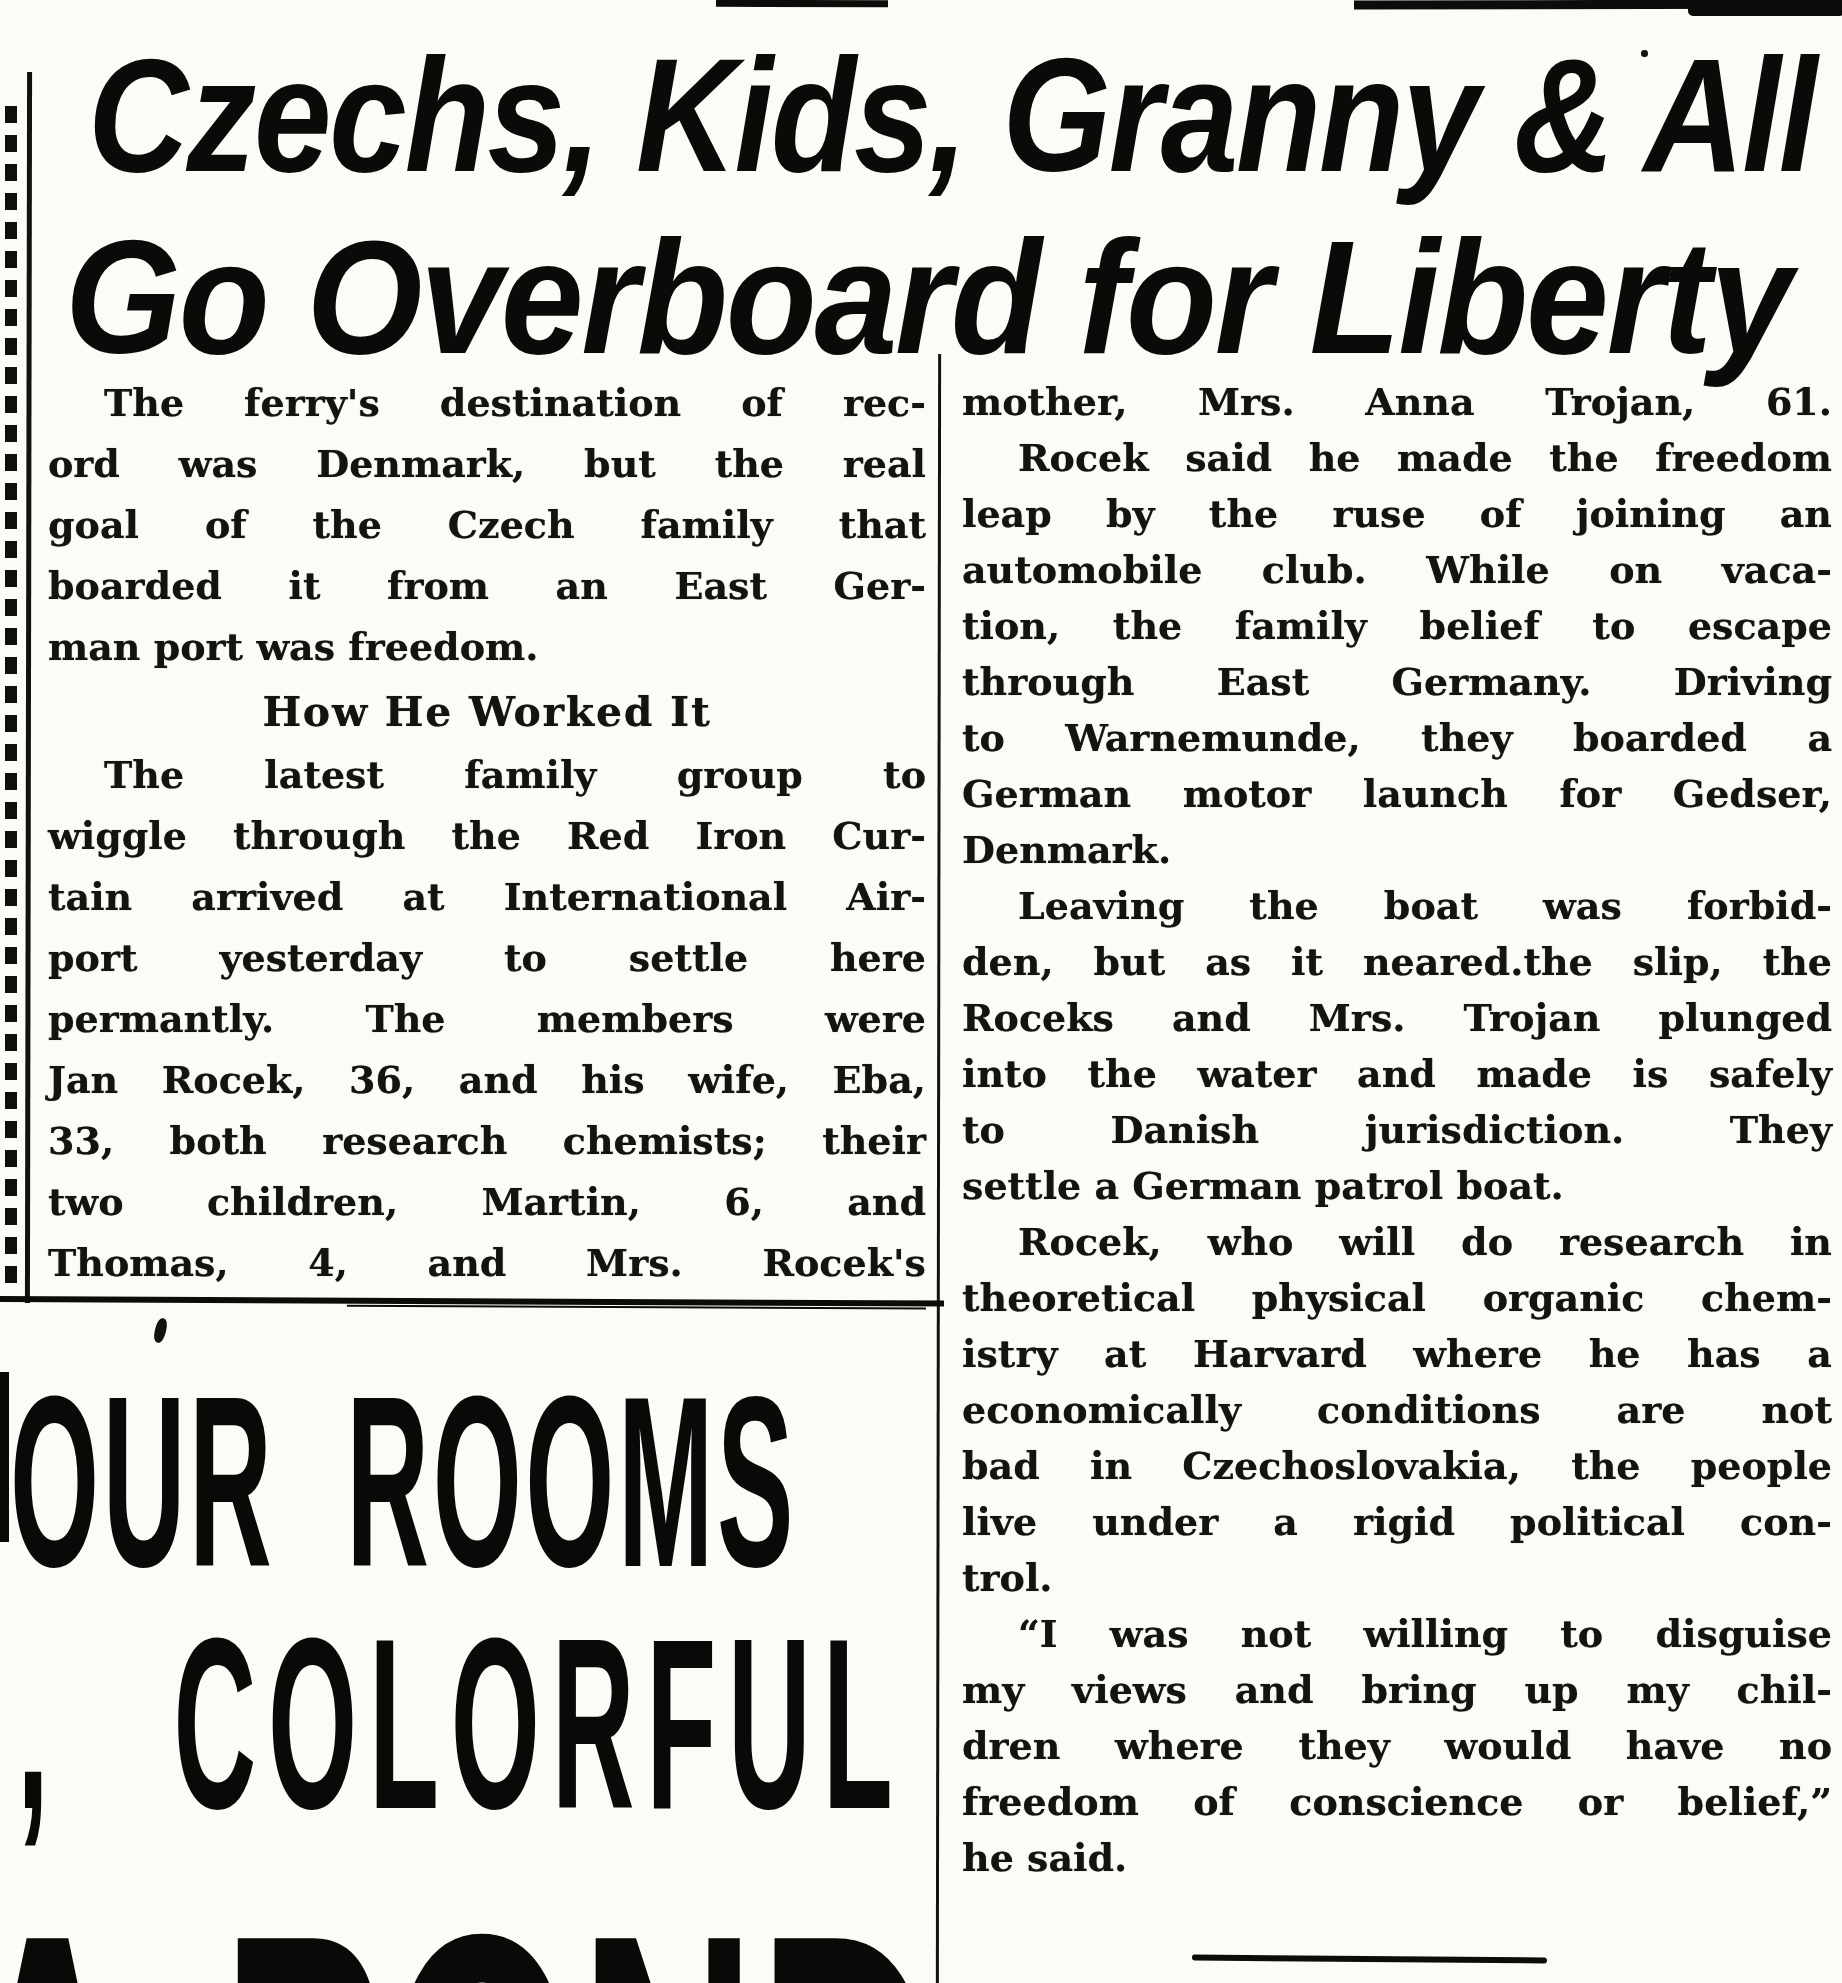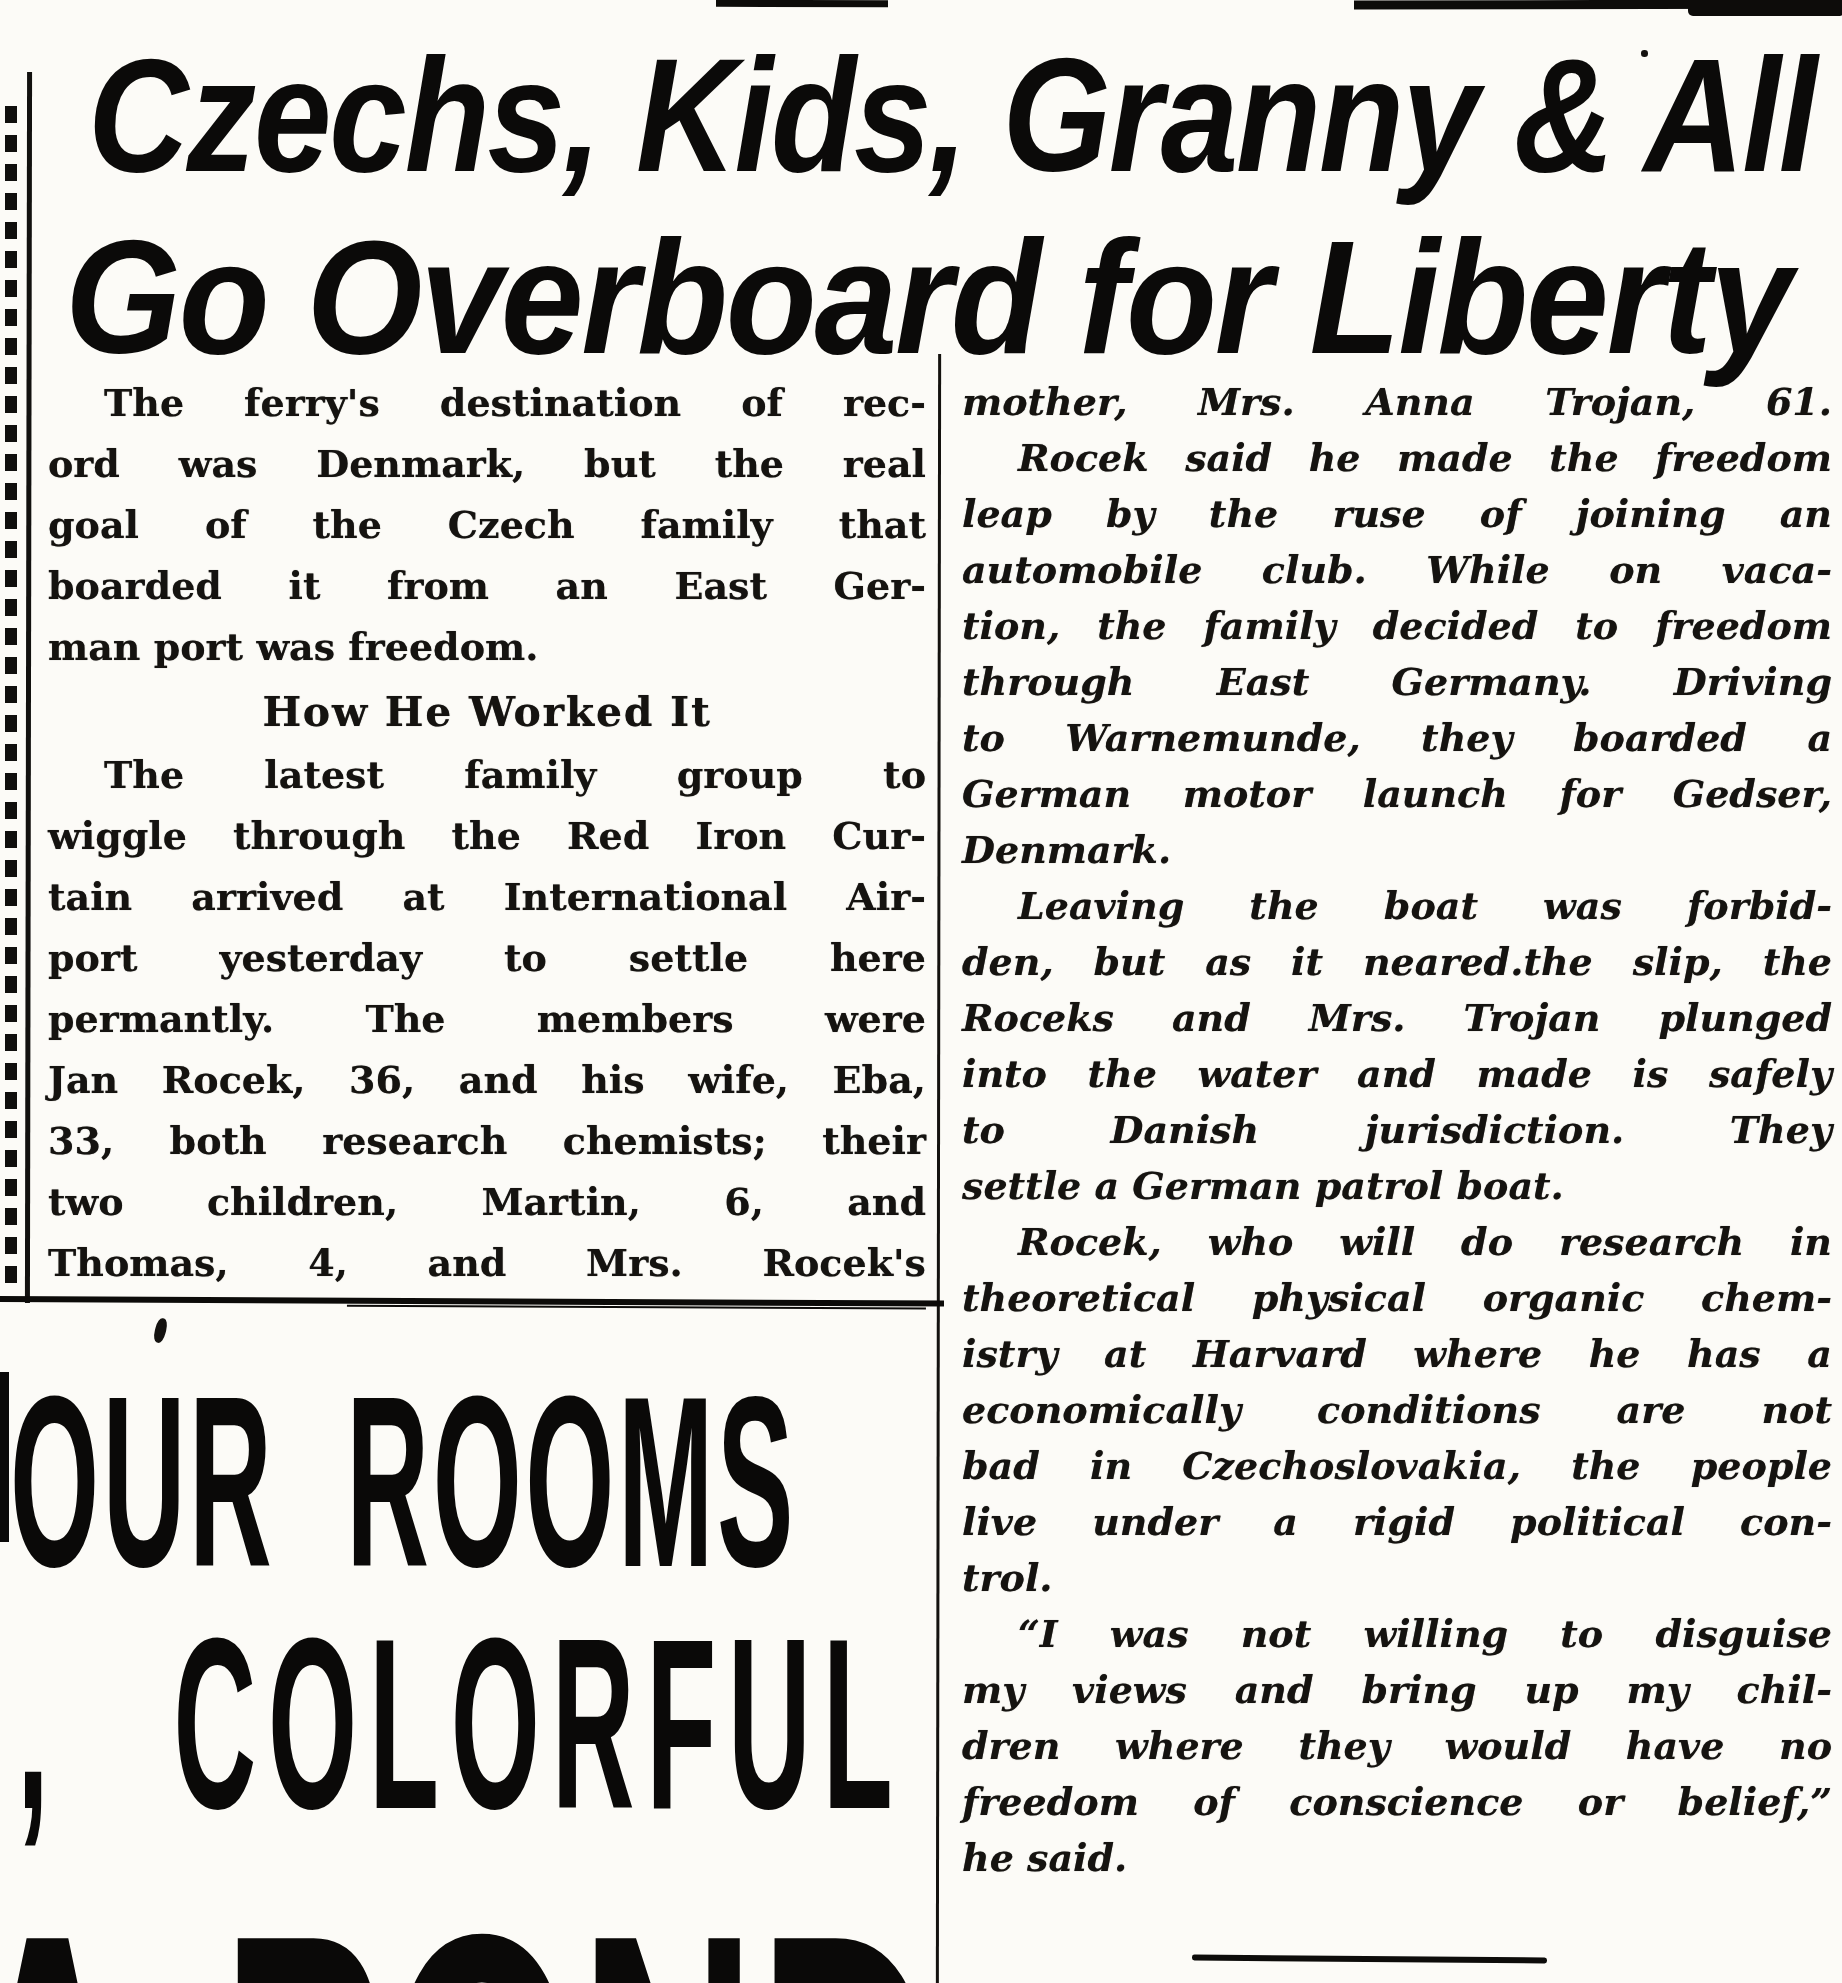--- a/index.html
+++ b/index.html
@@ -31,21 +31,21 @@
     font-family:"Liberation Sans",sans-serif;font-weight:bold;font-style:italic;}
   .hl{white-space:nowrap;transform-origin:0 0;font-size:162px;line-height:1.07;letter-spacing:-2.5px;}
   .hl.l1{transform:scaleX(.86);}
   .hl.l2{transform:scaleX(.92);margin-top:8.3px;margin-left:-23px;}
 
   
   .col{position:absolute;color:#151310;font-size:38px;font-weight:bold;}
   .col-left{left:48px;top:372px;width:878px;}
   .col-left .bl{line-height:61px;}
   .col-right{left:962px;top:374px;width:870px;}
-  .col-right .bl{line-height:56px;font-style:italic;}
+  .col-right .bl{line-height:56px;}
   .bl{
     text-align:justify;text-align-last:justify;white-space:normal;
     text-shadow:0 0 0.8px rgba(10,8,5,.6);
   }
   .bl.ind{text-indent:56px;}
   .bl.last{text-align-last:left;}
   .subhead{
     text-align:left;text-align-last:center;font-size:41px;line-height:64px;
     font-weight:bold;letter-spacing:1.7px;margin-top:3.3px;
     text-shadow:0 0 0.8px rgba(10,8,5,.6);
@@ -97,21 +97,21 @@
     <div class="bl">33, both research chemists; their</div>
     <div class="bl">two children, Martin, 6, and</div>
     <div class="bl">Thomas, 4, and Mrs. Rocek's</div>
   </div>
 
   <div class="col col-right">
     <div class="bl">mother, Mrs. Anna Trojan, 61.</div>
     <div class="bl ind">Rocek said he made the freedom</div>
     <div class="bl">leap by the ruse of joining an</div>
     <div class="bl">automobile club. While on vaca-</div>
-    <div class="bl">tion, the family decided to freedom</div>
+    <div class="bl">tion, the family belief to escape</div>
     <div class="bl">through East Germany. Driving</div>
     <div class="bl">to Warnemunde, they boarded a</div>
     <div class="bl">German motor launch for Gedser,</div>
     <div class="bl last">Denmark.</div>
     <div class="bl ind">Leaving the boat was forbid-</div>
     <div class="bl">den, but as it neared.the slip, the</div>
     <div class="bl">Roceks and Mrs. Trojan plunged</div>
     <div class="bl">into the water and made is safely</div>
     <div class="bl">to Danish jurisdiction. They</div>
     <div class="bl last">settle a German patrol boat.</div>

